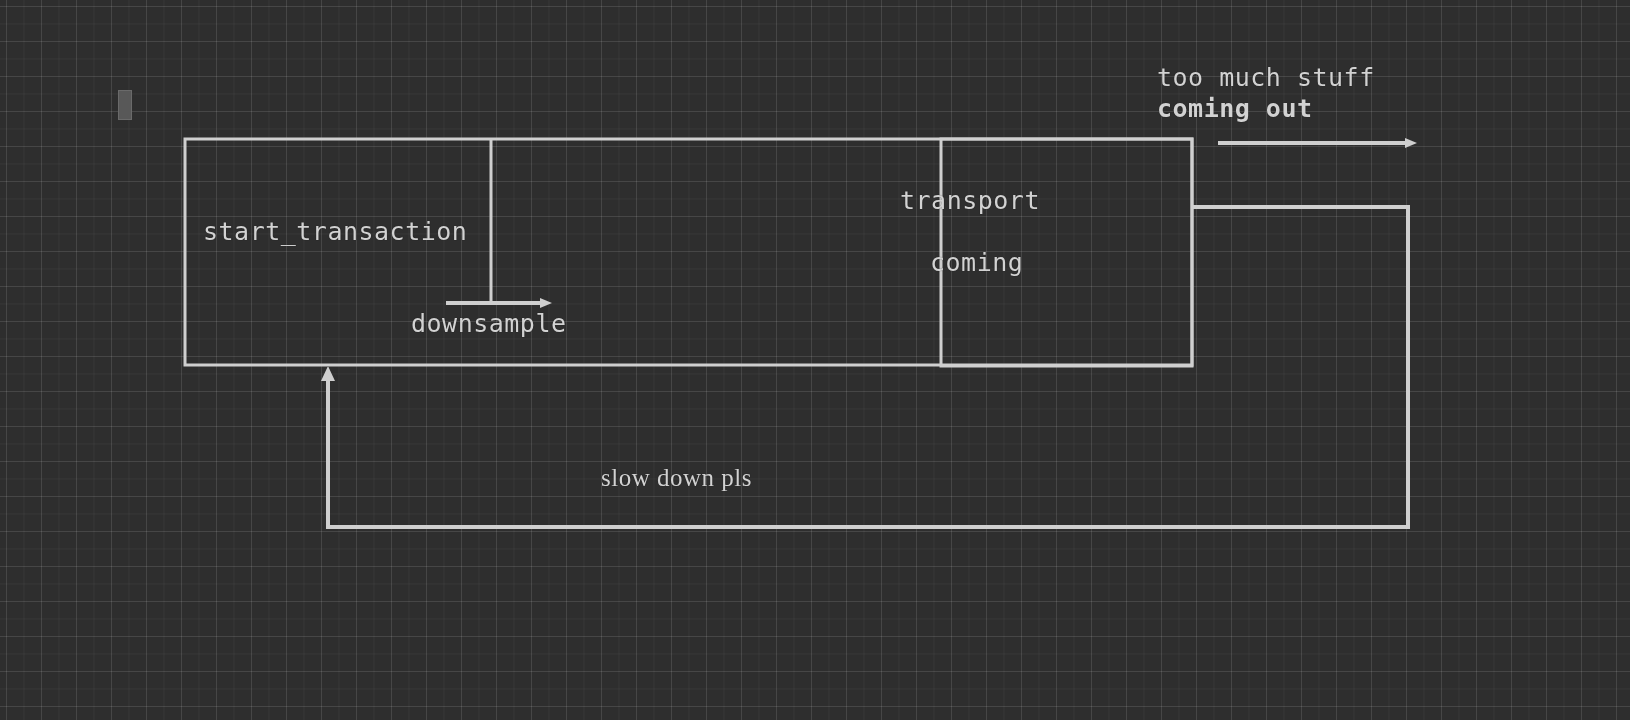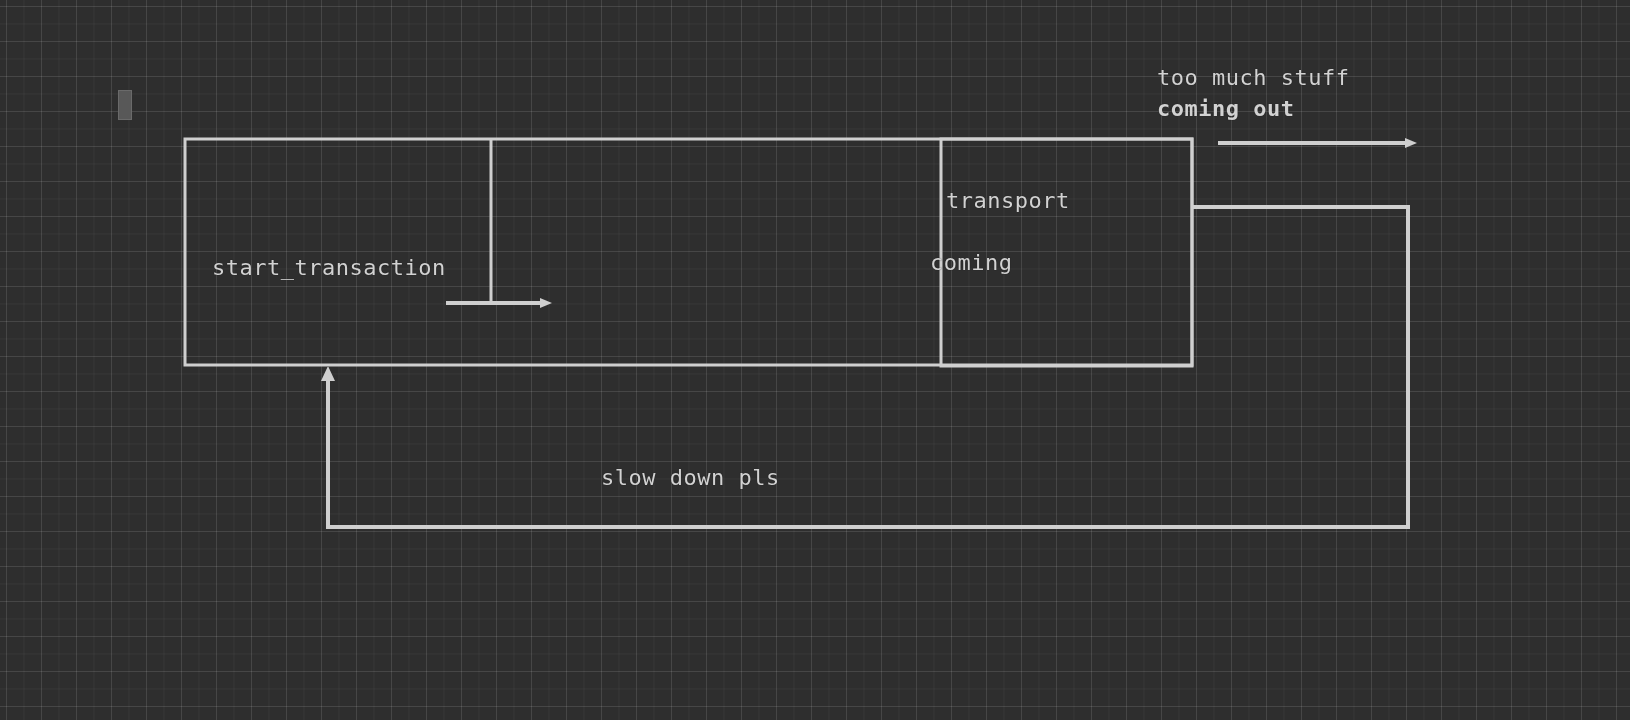--- a/index.html
+++ b/index.html
@@ -30,21 +30,21 @@
   #svg-layer {
     position: absolute;
     left: 0; top: 0;
     width: 1630px;
     height: 720px;
   }
   .lbl {
     position: absolute;
     color: #d2d2d2;
     font-family: "DejaVu Sans Mono", "Liberation Mono", monospace;
-    font-size: 22px;
+    font-size: 25px;
     line-height: 32px;
     white-space: pre;
     letter-spacing: 0.5px;
     text-shadow: 0 0 1px rgba(0,0,0,0.55);
   }
   .cursor-mark {
     position: absolute;
     left: 118px;
     top: 90px;
     width: 14px;
@@ -75,29 +75,30 @@
 
     <line x1="491" y1="140" x2="491" y2="303" stroke="#cfcfcf" stroke-width="3"></line>
 
     <line x1="446" y1="303" x2="540" y2="303" stroke="#cfcfcf" stroke-width="4" marker-end="url(#arrowRight)"></line>
 
     <line x1="1218" y1="143" x2="1405" y2="143" stroke="#cfcfcf" stroke-width="4" marker-end="url(#arrowRight)"></line>
 
     <path d="M1192 207 H1408 V527 H328 V380" fill="none" stroke="#cfcfcf" stroke-width="4" marker-end="url(#arrowUp)"></path>
   </svg>
 
-  <div class="lbl" style="left:212px; top:216px;margin-top:36px;">start_transaction</div>
+  <div class="lbl" style="left:203px; top:216px;">start_transaction</div>
 
 
+  <div class="lbl" style="left:411px; top:308px;">downsample</div>
 
-  <div class="lbl" style="left:946px; top:185px;">transport</div>
+  <div class="lbl" style="left:900px; top:185px;">transport</div>
 
   <div class="lbl" style="left:930px; top:247px;">coming</div>
 
   <div class="lbl" style="left:1157px; top:62px;">too much stuff</div>
 
   <div class="lbl" style="left:1157px; top:93px;font-weight:bold;">coming out</div>
 
-  <div class="lbl" style="left:601px; top:462px;">slow down pls</div>
+  <div class="lbl" style="left:601px; top:462px;font-family:Liberation Serif, serif;">slow down pls</div>
 
   <div class="cursor-mark"></div>
 
 </div>
 
 </body></html>

